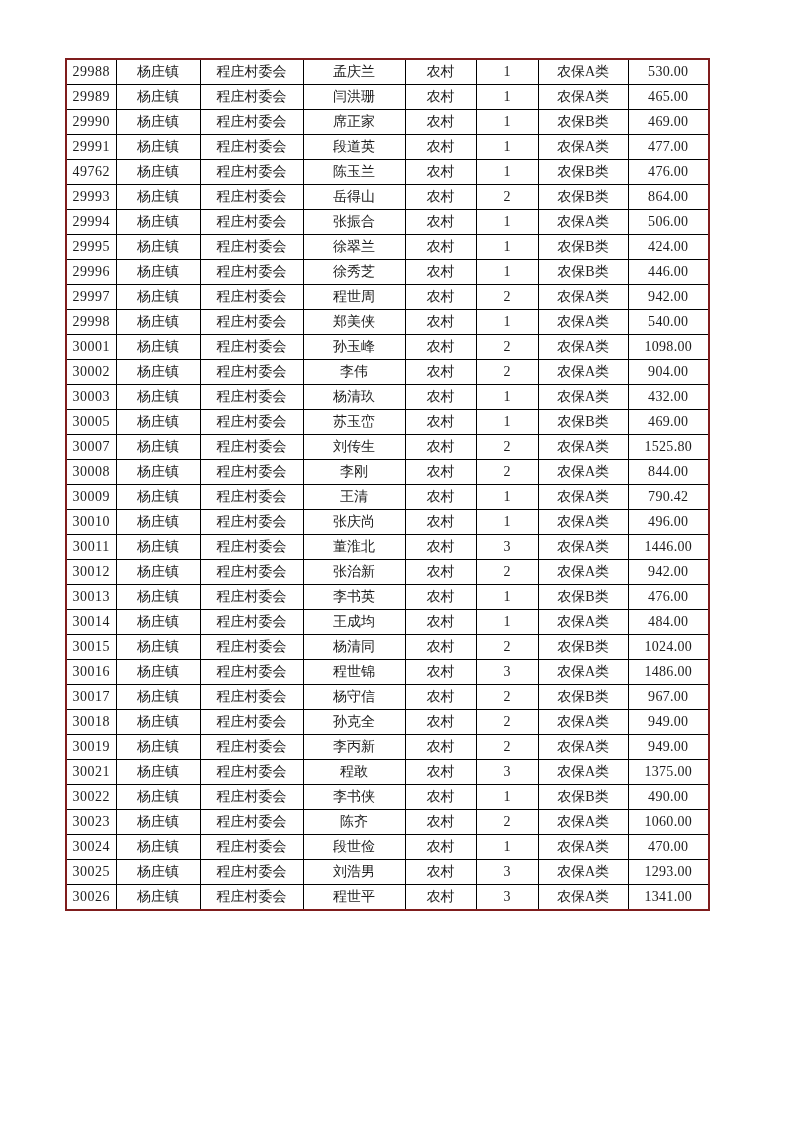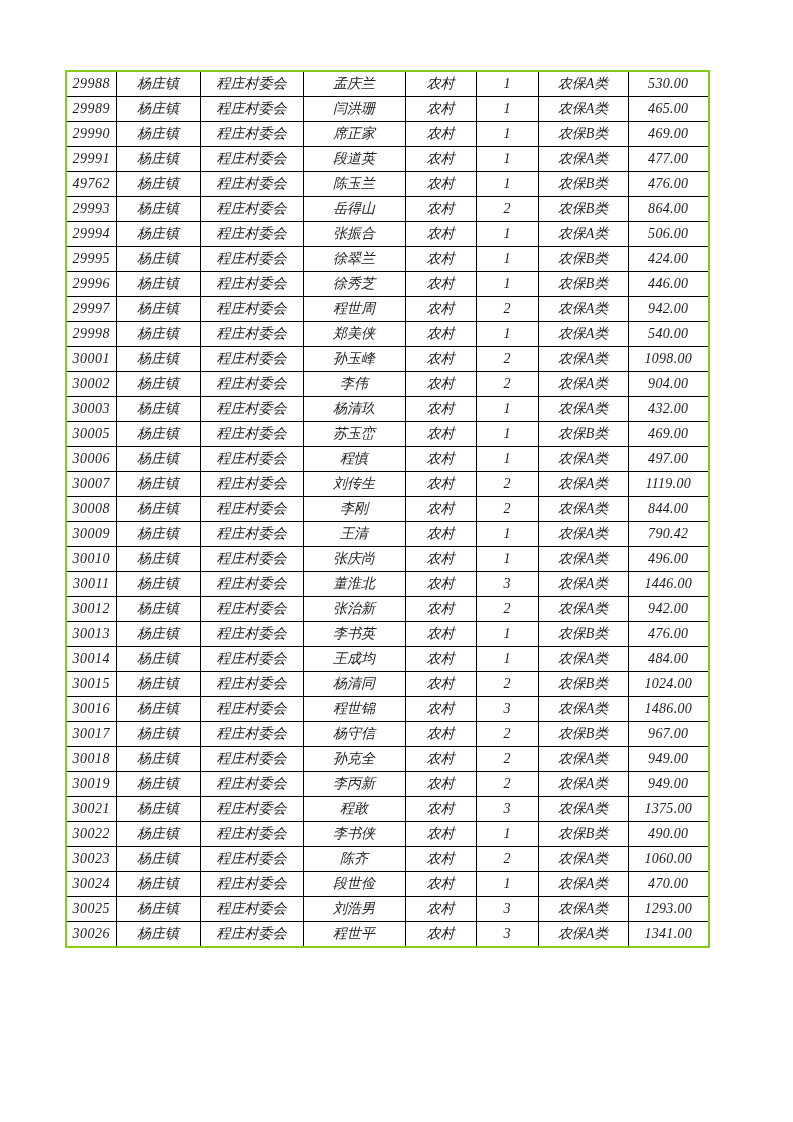--- a/index.html
+++ b/index.html
@@ -10,25 +10,24 @@
   .page {
     position: relative;
     width: 793px;
     height: 1122px;
     background: #ffffff;
     overflow: hidden;
   }
   table.data-table {
     position: absolute;
     left: 65px;
-    top: 70px;
+    top: 58px;
     border-collapse: collapse;
     table-layout: fixed;
-    border: 2px solid #84cc16;
-    font-style: italic;
+    border: 2px solid #7f1d1d;
   }
   table.data-table td {
     border: 1px solid #000000;
     height: 24px;
     padding: 0 2px;
     text-align: center;
     vertical-align: middle;
     font-family: "Liberation Serif", "DejaVu Serif", serif;
     font-size: 14px;
     color: #1c1c1c;
@@ -203,38 +202,28 @@
           <td class="c-serial">30005</td>
           <td class="c-town">杨庄镇</td>
           <td class="c-village">程庄村委会</td>
           <td class="c-name">苏玉峦</td>
           <td class="c-type">农村</td>
           <td class="c-count">1</td>
           <td class="c-category">农保B类</td>
           <td class="c-amount">469.00</td>
         </tr>
         <tr>
-          <td class="c-serial">30006</td>
-          <td class="c-town">杨庄镇</td>
-          <td class="c-village">程庄村委会</td>
-          <td class="c-name">程慎</td>
-          <td class="c-type">农村</td>
-          <td class="c-count">1</td>
-          <td class="c-category">农保A类</td>
-          <td class="c-amount">497.00</td>
-        </tr>
-        <tr>
           <td class="c-serial">30007</td>
           <td class="c-town">杨庄镇</td>
           <td class="c-village">程庄村委会</td>
           <td class="c-name">刘传生</td>
           <td class="c-type">农村</td>
           <td class="c-count">2</td>
           <td class="c-category">农保A类</td>
-          <td class="c-amount">1119.00</td>
+          <td class="c-amount">1525.80</td>
         </tr>
         <tr>
           <td class="c-serial">30008</td>
           <td class="c-town">杨庄镇</td>
           <td class="c-village">程庄村委会</td>
           <td class="c-name">李刚</td>
           <td class="c-type">农村</td>
           <td class="c-count">2</td>
           <td class="c-category">农保A类</td>
           <td class="c-amount">844.00</td>

